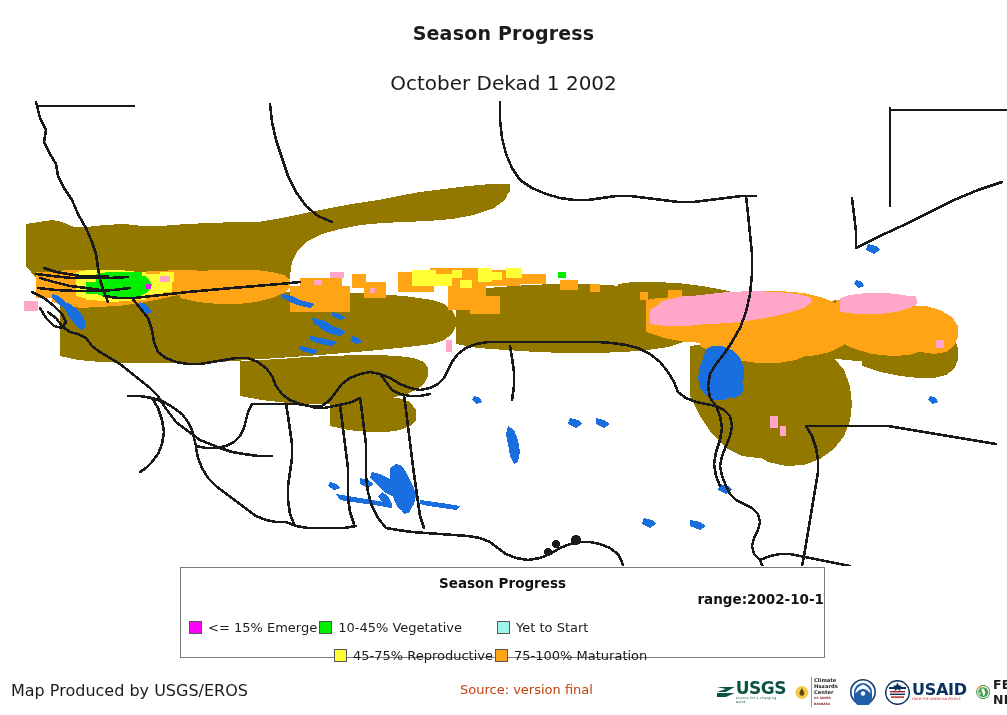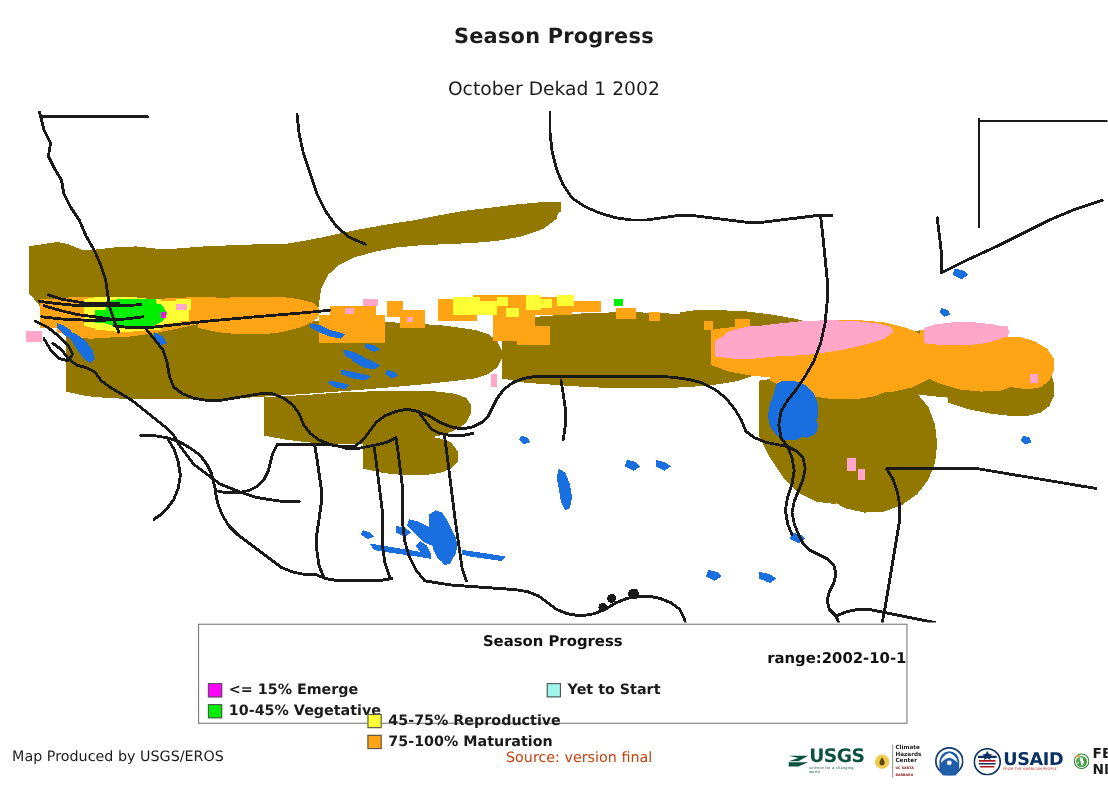--- a/index.html
+++ b/index.html
@@ -26,21 +26,21 @@
     font-weight: bold;
     color: #1b1b1b;
     letter-spacing: .2px;
   }
   #map-subtitle {
     position: absolute;
     top: 71px;
     left: 0;
     width: 1007px;
     text-align: center;
-    font-size: 17px;
+    font-size: 20px;
     font-weight: normal;
     color: #1b1b1b;
   }
 
   
   #map-canvas {
     position: absolute;
     left: 0;
     top: 96px;
     width: 1007px;
@@ -77,23 +77,22 @@
   #legend-grid {
     position: absolute;
     left: 8px;
     top: 51px;
     display: flex;
     flex-direction: row;
     gap: 0px;
   }
   .legend-col {
     display: flex;
-    flex-direction: column;
+    flex-direction: row;
     gap: 2px;
-    font-weight: bold;
   }
   .legend-col.c0 { width: 145px; }
   .legend-col.c1 { width: 163px; margin-top: 28px; }
   .legend-col.c2 { width: 147px; }
   .legend-col.c3 { width: 130px; }
   .legend-item {
     display: flex;
     align-items: center;
     height: 17px;
     gap: 6px;
@@ -109,21 +108,21 @@
     font-size: 13px;
     color: #1b1b1b;
     white-space: nowrap;
   }
 
   
   #footer-produced {
     position: absolute;
     left: 11px;
     top: 681px;
-    font-size: 13px;
+    font-size: 16px;
     color: #1b1b1b;
   }
   #footer-source {
     position: absolute;
     left: 460px;
     top: 682px;
     font-size: 13px;
     color: #c2410c;
   }
   #logo-strip {

